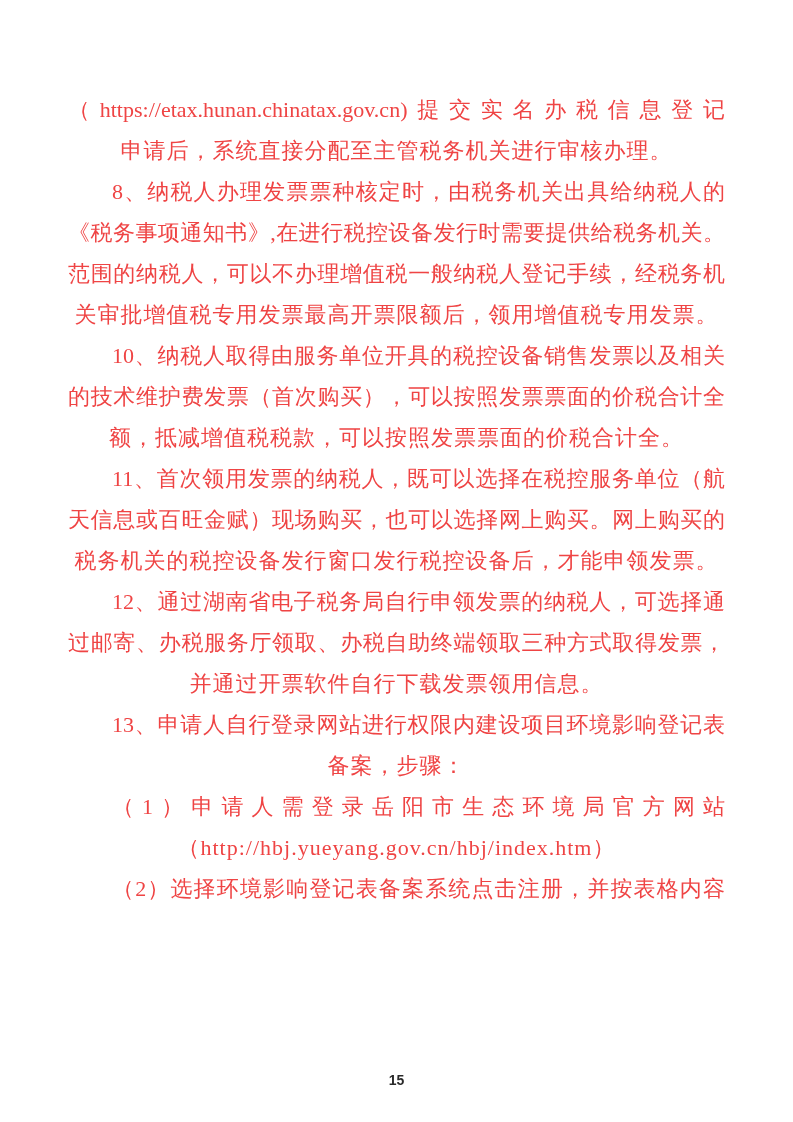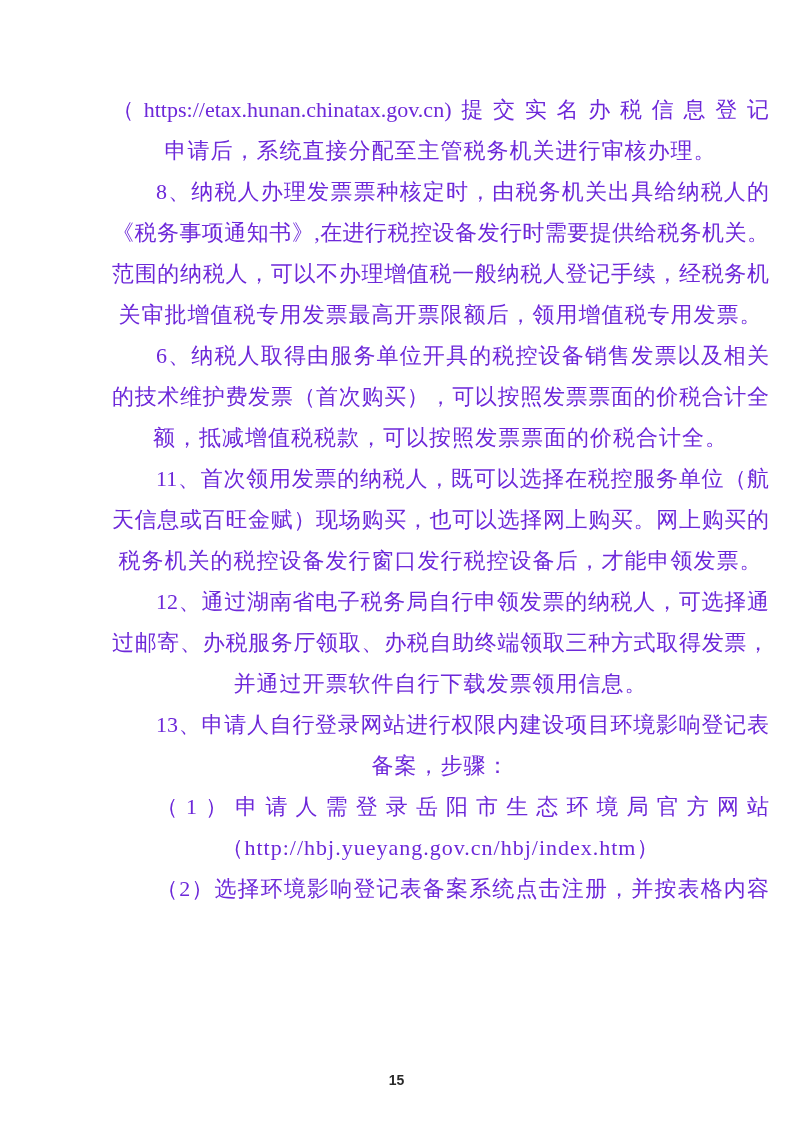--- a/index.html
+++ b/index.html
@@ -53,28 +53,28 @@
     font-weight: 600;
     color: #2a2a2a;
     line-height: 20px;
     margin-top: 48px;
   }
 </style>
 </head>
 <body>
 
 <div class="page">
-  <div class="body-text" style="color: #6d28d9; margin-left: 44px;">
+  <div class="body-text" style="color: #ef4444;">
       <div class="line justify">（https://etax.hunan.chinatax.gov.cn)提交实名办税信息登记</div>
       <div class="line">申请后，系统直接分配至主管税务机关进行审核办理。</div>
       <div class="line indent justify">8、纳税人办理发票票种核定时，由税务机关出具给纳税人的</div>
       <div class="line justify">《税务事项通知书》,在进行税控设备发行时需要提供给税务机关。</div>
       <div class="line justify">范围的纳税人，可以不办理增值税一般纳税人登记手续，经税务机</div>
       <div class="line">关审批增值税专用发票最高开票限额后，领用增值税专用发票。</div>
-      <div class="line indent justify">6、纳税人取得由服务单位开具的税控设备销售发票以及相关</div>
+      <div class="line indent justify">10、纳税人取得由服务单位开具的税控设备销售发票以及相关</div>
       <div class="line justify">的技术维护费发票（首次购买），可以按照发票票面的价税合计全</div>
       <div class="line">额，抵减增值税税款，可以按照发票票面的价税合计全。</div>
       <div class="line indent justify">11、首次领用发票的纳税人，既可以选择在税控服务单位（航</div>
       <div class="line justify">天信息或百旺金赋）现场购买，也可以选择网上购买。网上购买的</div>
       <div class="line">税务机关的税控设备发行窗口发行税控设备后，才能申领发票。</div>
       <div class="line indent justify">12、通过湖南省电子税务局自行申领发票的纳税人，可选择通</div>
       <div class="line justify">过邮寄、办税服务厅领取、办税自助终端领取三种方式取得发票，</div>
       <div class="line">并通过开票软件自行下载发票领用信息。</div>
       <div class="line indent justify">13、申请人自行登录网站进行权限内建设项目环境影响登记表</div>
       <div class="line">备案，步骤：</div>

